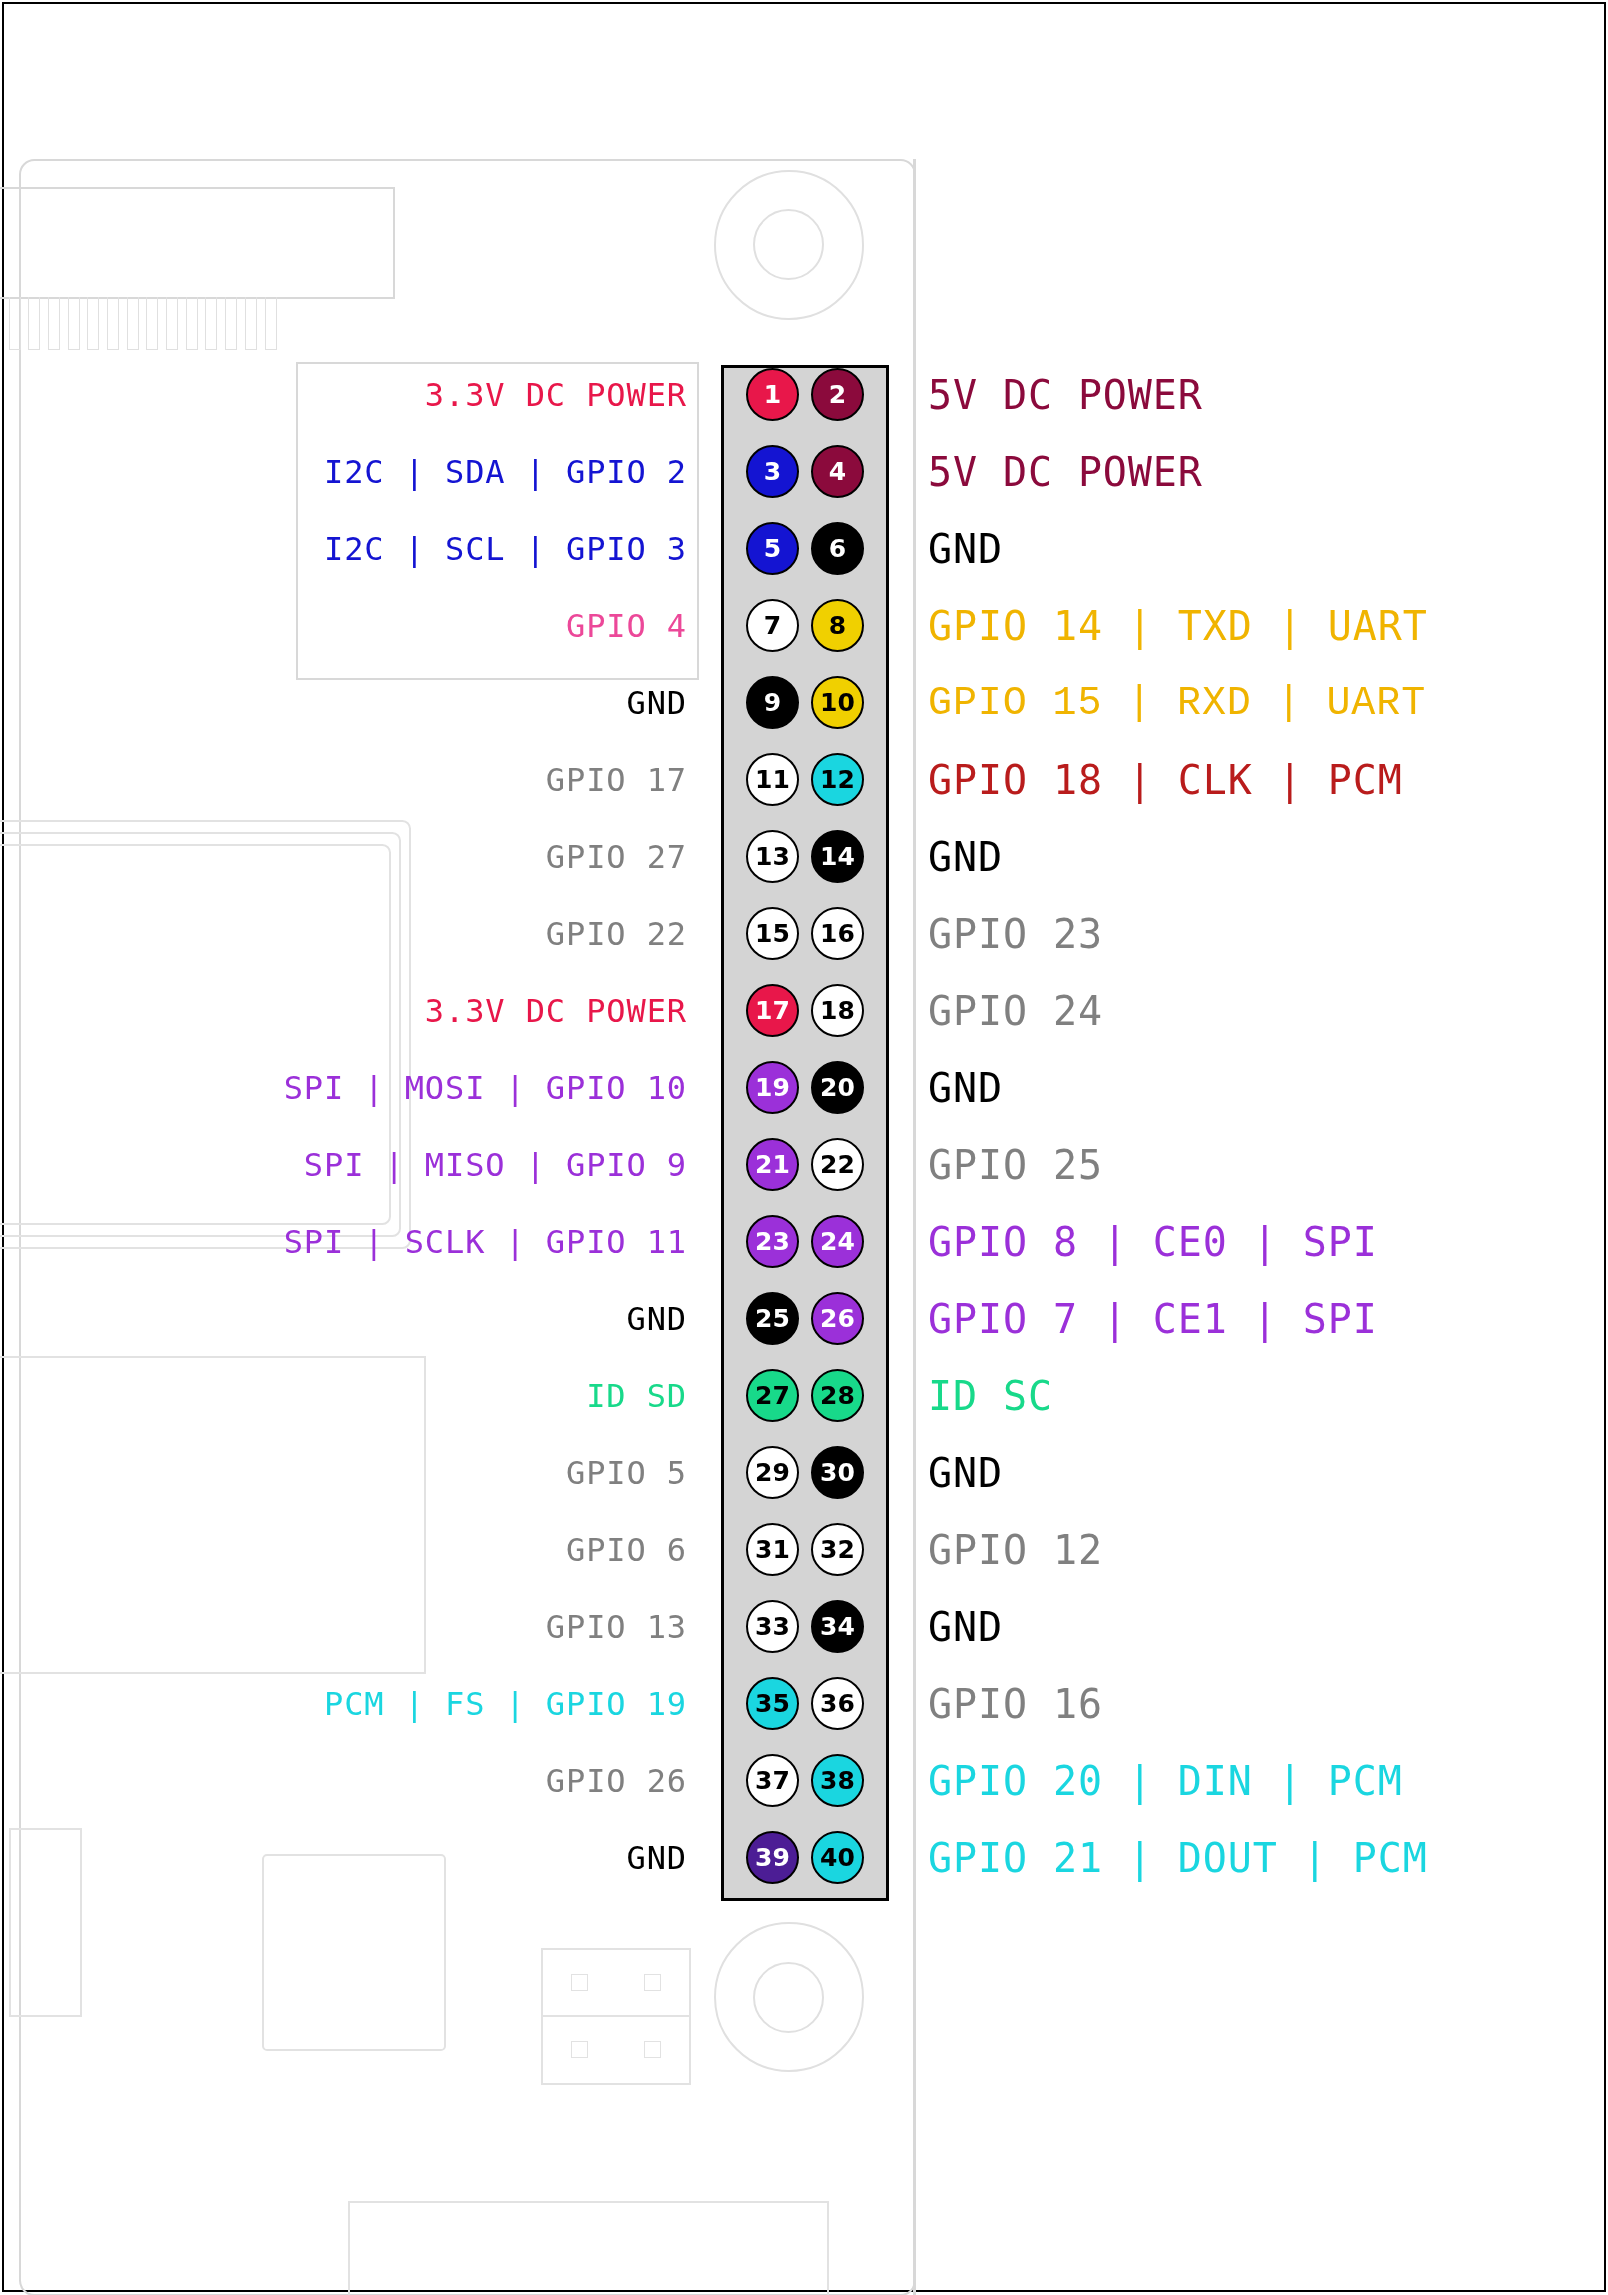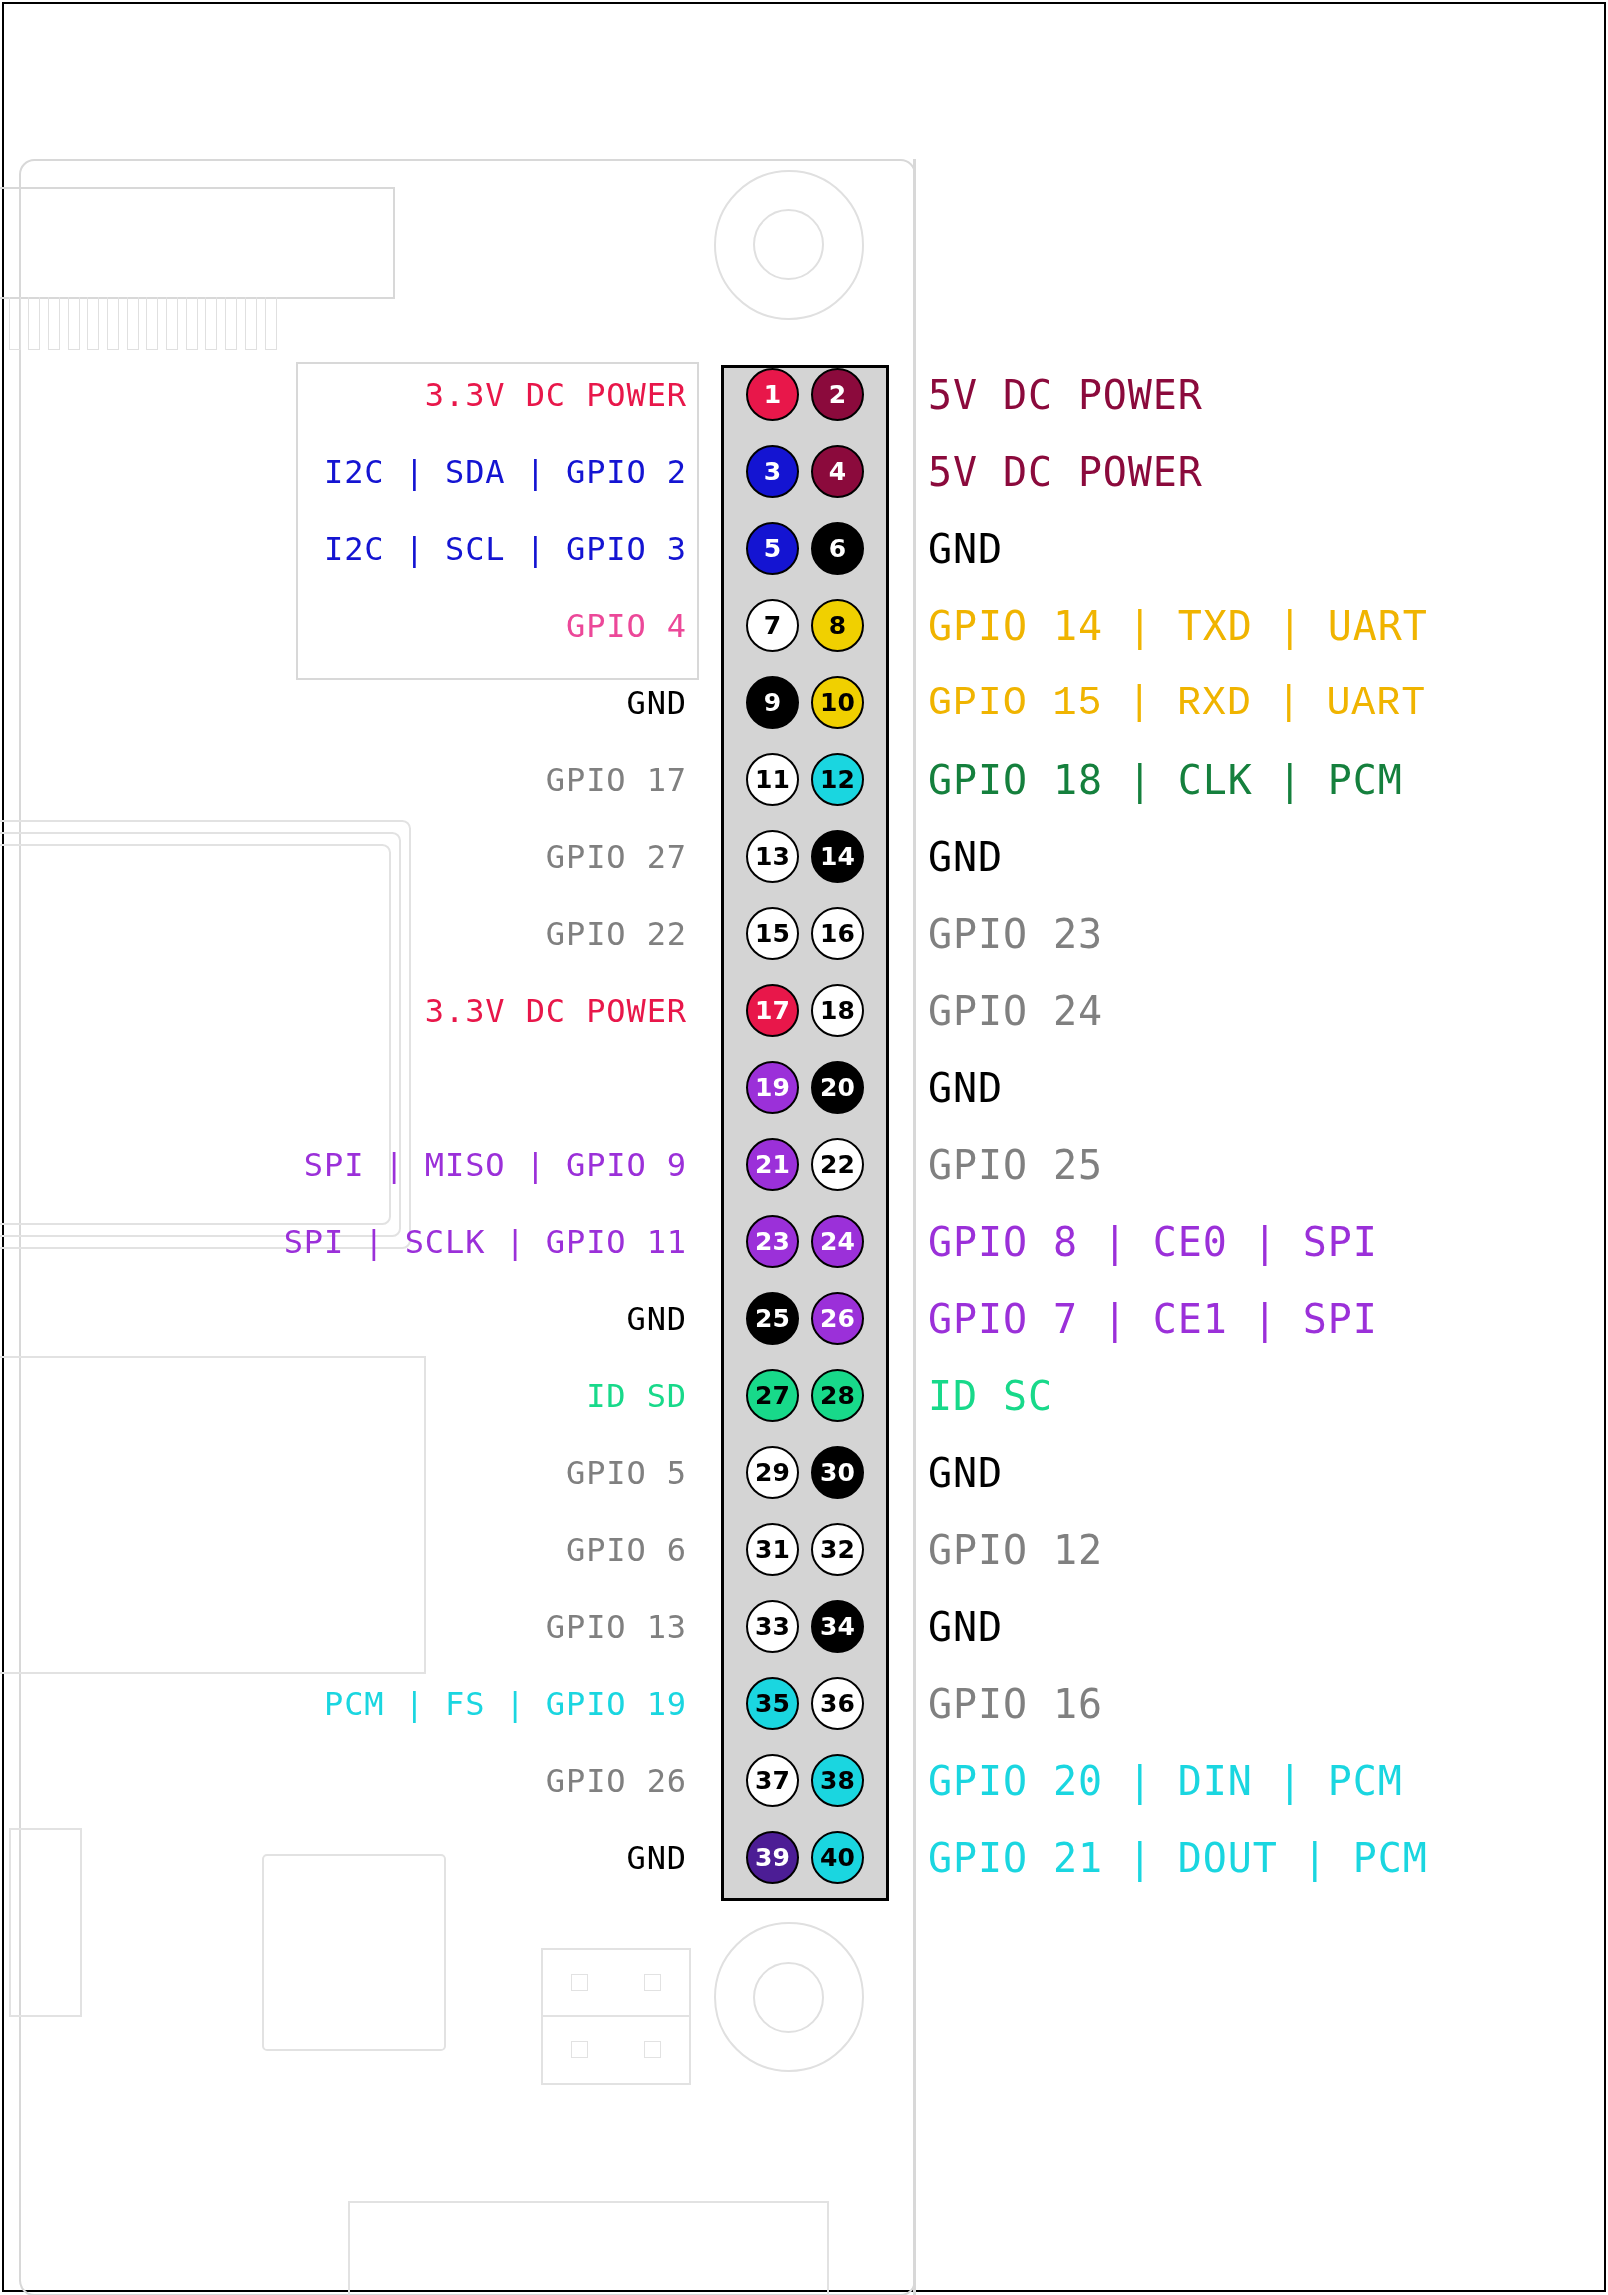--- a/index.html
+++ b/index.html
@@ -353,21 +353,21 @@
           <div class="pin" style="background: rgb(240, 208, 0); color: rgb(0, 0, 0);">10</div>
         </div>
         <div class="label-right" style="color: rgb(240, 180, 0); font-family: Liberation Mono, monospace;">GPIO 15 | RXD | UART</div>
       </div>
       <div class="pin-row">
         <div class="label-left" style="color: rgb(128, 128, 128);">GPIO 17</div>
         <div class="pins">
           <div class="pin" style="background: rgb(255, 255, 255); color: rgb(0, 0, 0);">11</div>
           <div class="pin" style="background: rgb(26, 214, 224); color: rgb(0, 0, 0);">12</div>
         </div>
-        <div class="label-right" style="color: #15803d;">GPIO 18 | CLK | PCM</div>
+        <div class="label-right" style="color: #b91c1c;">GPIO 18 | CLK | PCM</div>
       </div>
       <div class="pin-row">
         <div class="label-left" style="color: rgb(128, 128, 128);">GPIO 27</div>
         <div class="pins">
           <div class="pin" style="background: rgb(255, 255, 255); color: rgb(0, 0, 0);">13</div>
           <div class="pin" style="background: rgb(0, 0, 0); color: rgb(255, 255, 255);">14</div>
         </div>
         <div class="label-right" style="color: rgb(0, 0, 0);">GND</div>
       </div>
       <div class="pin-row">
@@ -380,20 +380,21 @@
       </div>
       <div class="pin-row">
         <div class="label-left" style="color: rgb(232, 23, 74);">3.3V DC POWER</div>
         <div class="pins">
           <div class="pin" style="background: rgb(232, 23, 74); color: rgb(255, 255, 255);">17</div>
           <div class="pin" style="background: rgb(255, 255, 255); color: rgb(0, 0, 0);">18</div>
         </div>
         <div class="label-right" style="color: rgb(128, 128, 128);">GPIO 24</div>
       </div>
       <div class="pin-row">
+        <div class="label-left" style="color: rgb(155, 48, 217);">SPI | MOSI | GPIO 10</div>
         <div class="pins">
           <div class="pin" style="background: rgb(155, 48, 217); color: rgb(255, 255, 255);">19</div>
           <div class="pin" style="background: rgb(0, 0, 0); color: rgb(255, 255, 255);">20</div>
         </div>
         <div class="label-right" style="color: rgb(0, 0, 0);">GND</div>
       </div>
       <div class="pin-row">
         <div class="label-left" style="color: rgb(155, 48, 217);">SPI | MISO | GPIO 9</div>
         <div class="pins">
           <div class="pin" style="background: rgb(155, 48, 217); color: rgb(255, 255, 255);">21</div>

